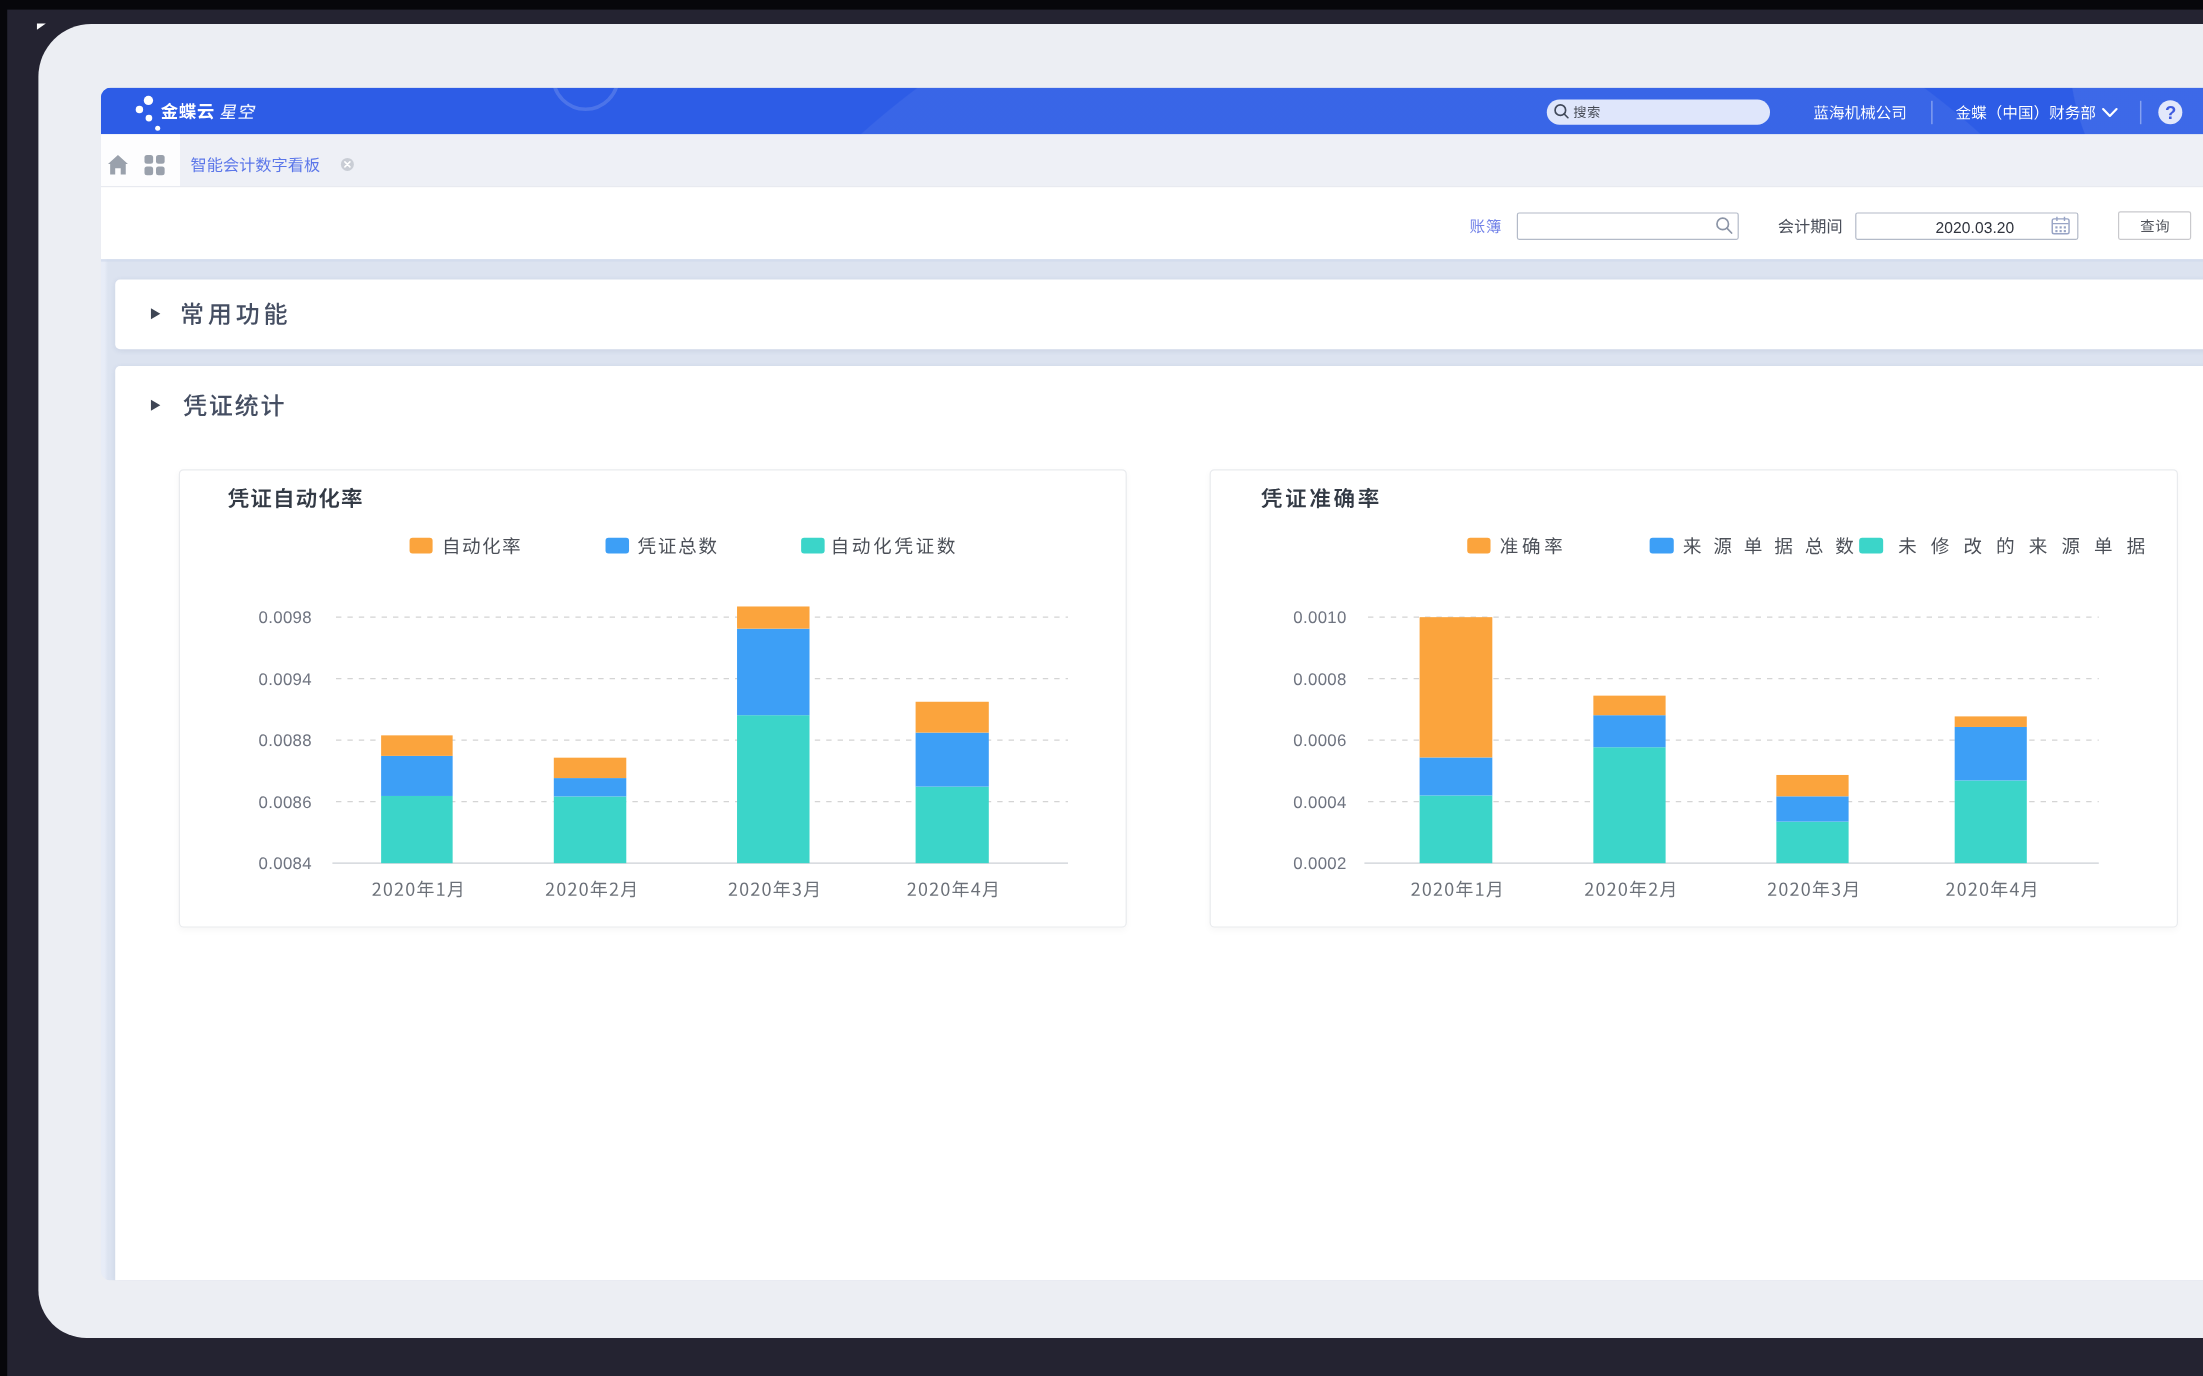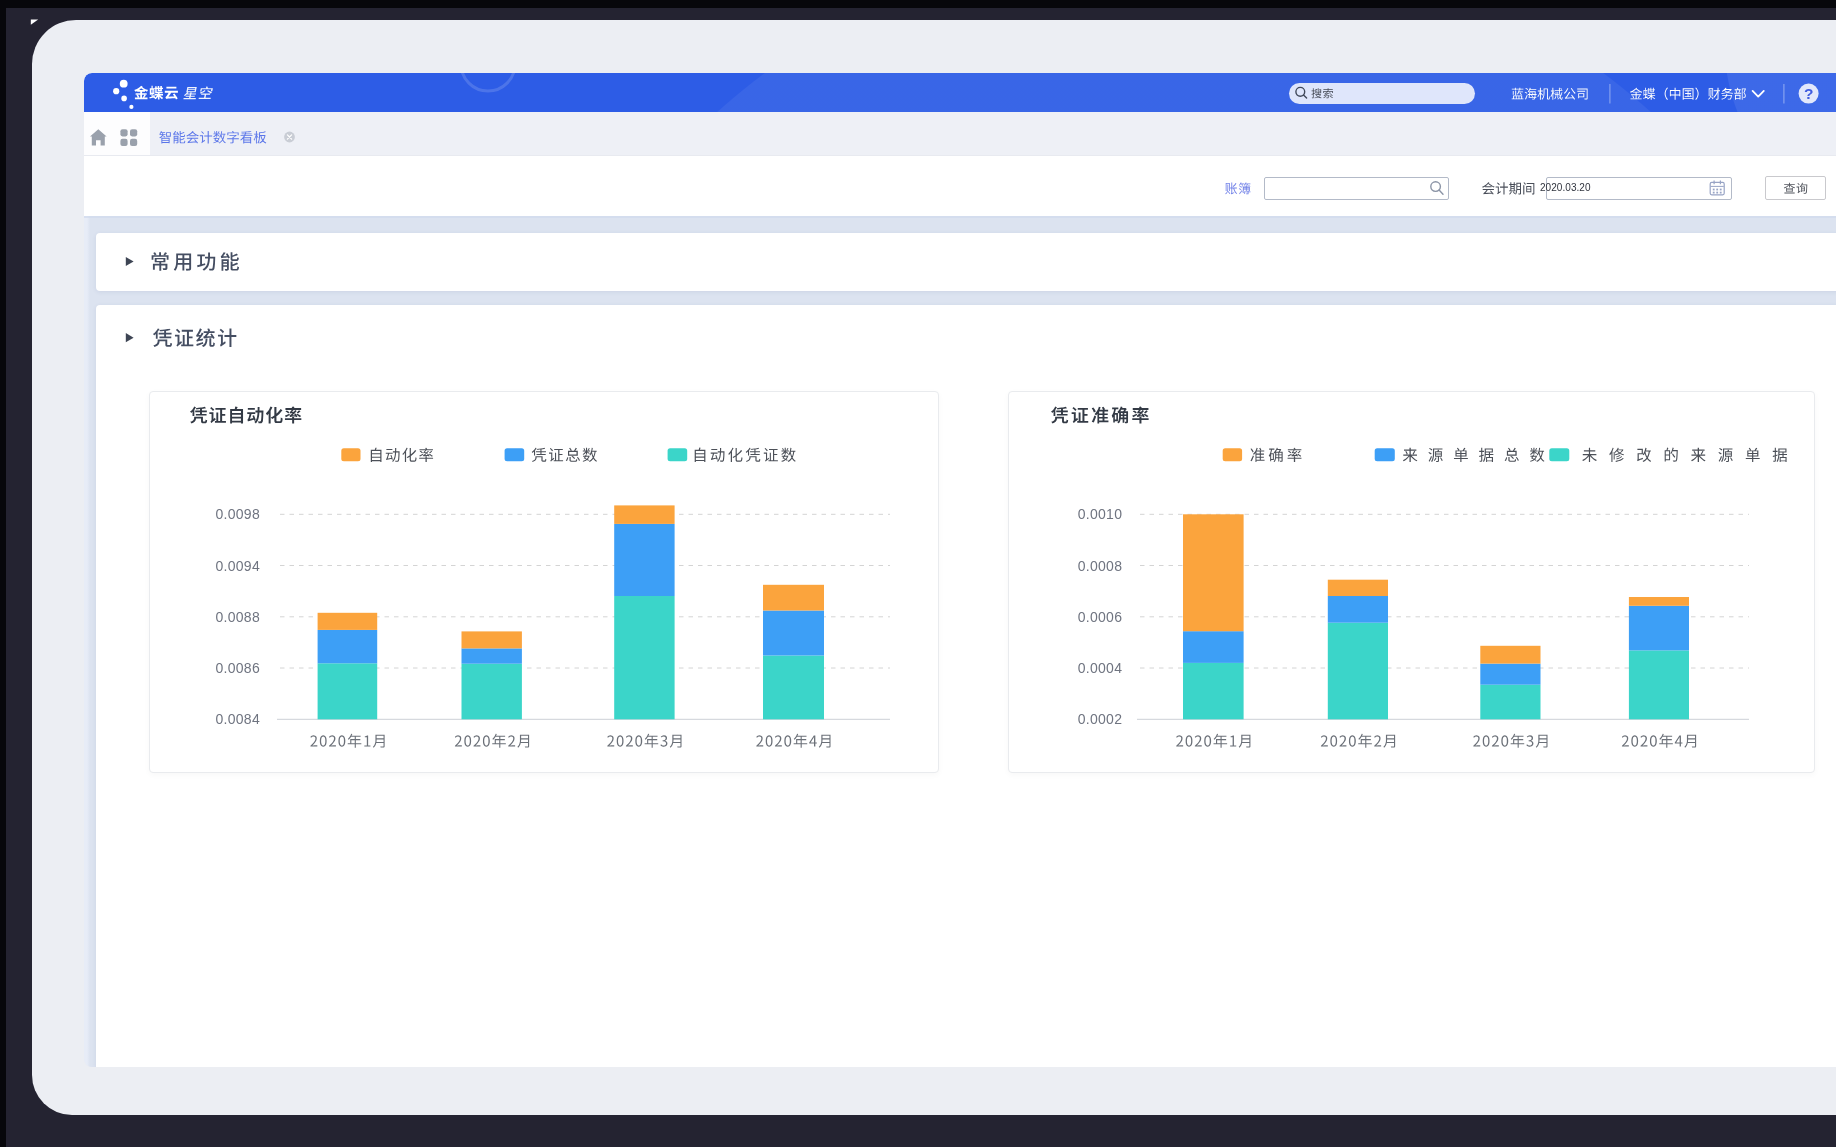--- a/index.html
+++ b/index.html
@@ -18,21 +18,21 @@
   border-radius:8px 0 0 0; }
 #tabbar { left:0; top:38.5px; width:100%; height:43.5px; background:#eef0f6; }
 #tabwhite { left:0; top:38.5px; width:66.3px; height:43.5px; background:#fdfdfe; }
 #toolbar { left:0; top:82px; width:100%; height:60.7px; background:#fff;
            border-top:1px solid #e8eaf0; }
 #pill { left:1204.5px; top:9.8px; width:186px; height:21px; border-radius:10.5px;
         background:rgba(255,255,255,0.84); }
 .inp { background:#fff; border:1px solid #b3bac8; border-radius:2px; height:22.8px; top:103.8px; }
 #inp1 { left:1180px; width:185.4px; }
 #inp2 { left:1462.4px; width:185.4px; }
-#datetxt { left:1456px; top:108.6px; font-size:10px; color:#30343e; letter-spacing:0.05px; }
+#datetxt { left:1529px; top:108.6px; font-size:13px; color:#30343e; letter-spacing:0.05px; }
 #btn { left:1680.9px; top:103px; width:61.3px; height:23.5px; background:#fff;
        border:1px solid #c9c9cd; border-radius:2px; }
 .panel { left:12px; width:1760px; background:#fff; border-radius:4px;
          box-shadow:0 1px 4px rgba(60,80,140,0.10); }
 #panel1 { top:160px; height:58px; }
 #panel2 { top:232px; height:761.5px; border-radius:4px 4px 0 0; }
 .card { position:absolute; background:#fff; border:1px solid #e9ebee; border-radius:4px;
         box-shadow:0 2px 6px rgba(0,0,0,0.03); }
 #card1 { left:53px; top:86px; width:790px; height:381.6px; }
 #card2 { left:912px; top:86px; width:807px; height:381.6px; }

